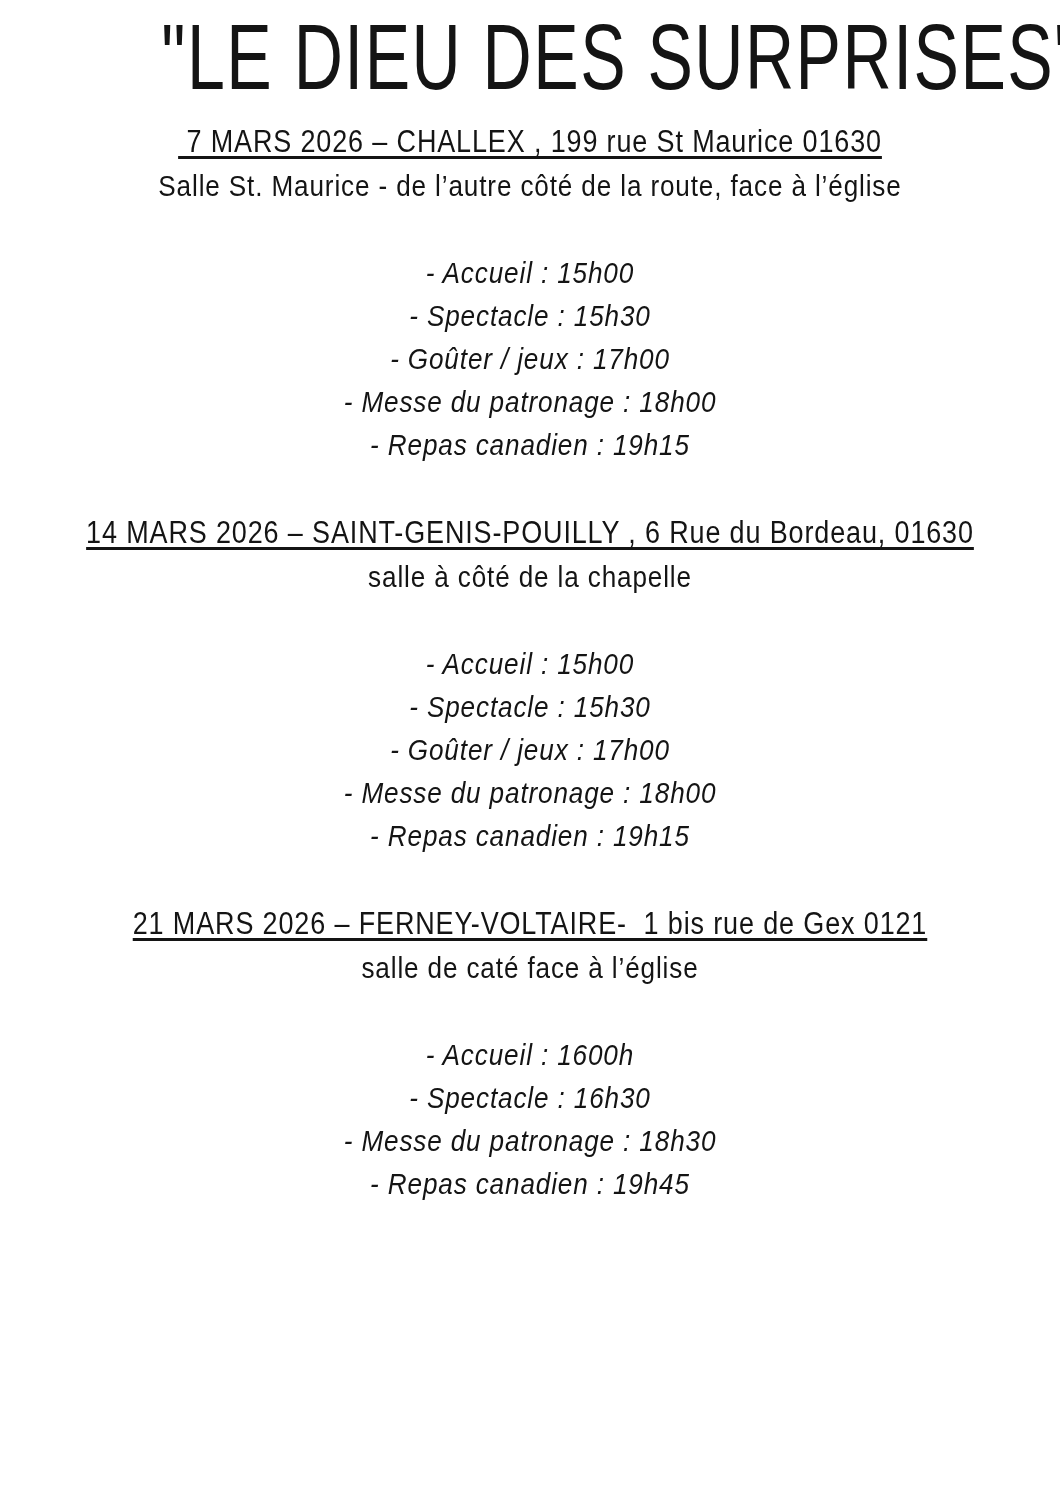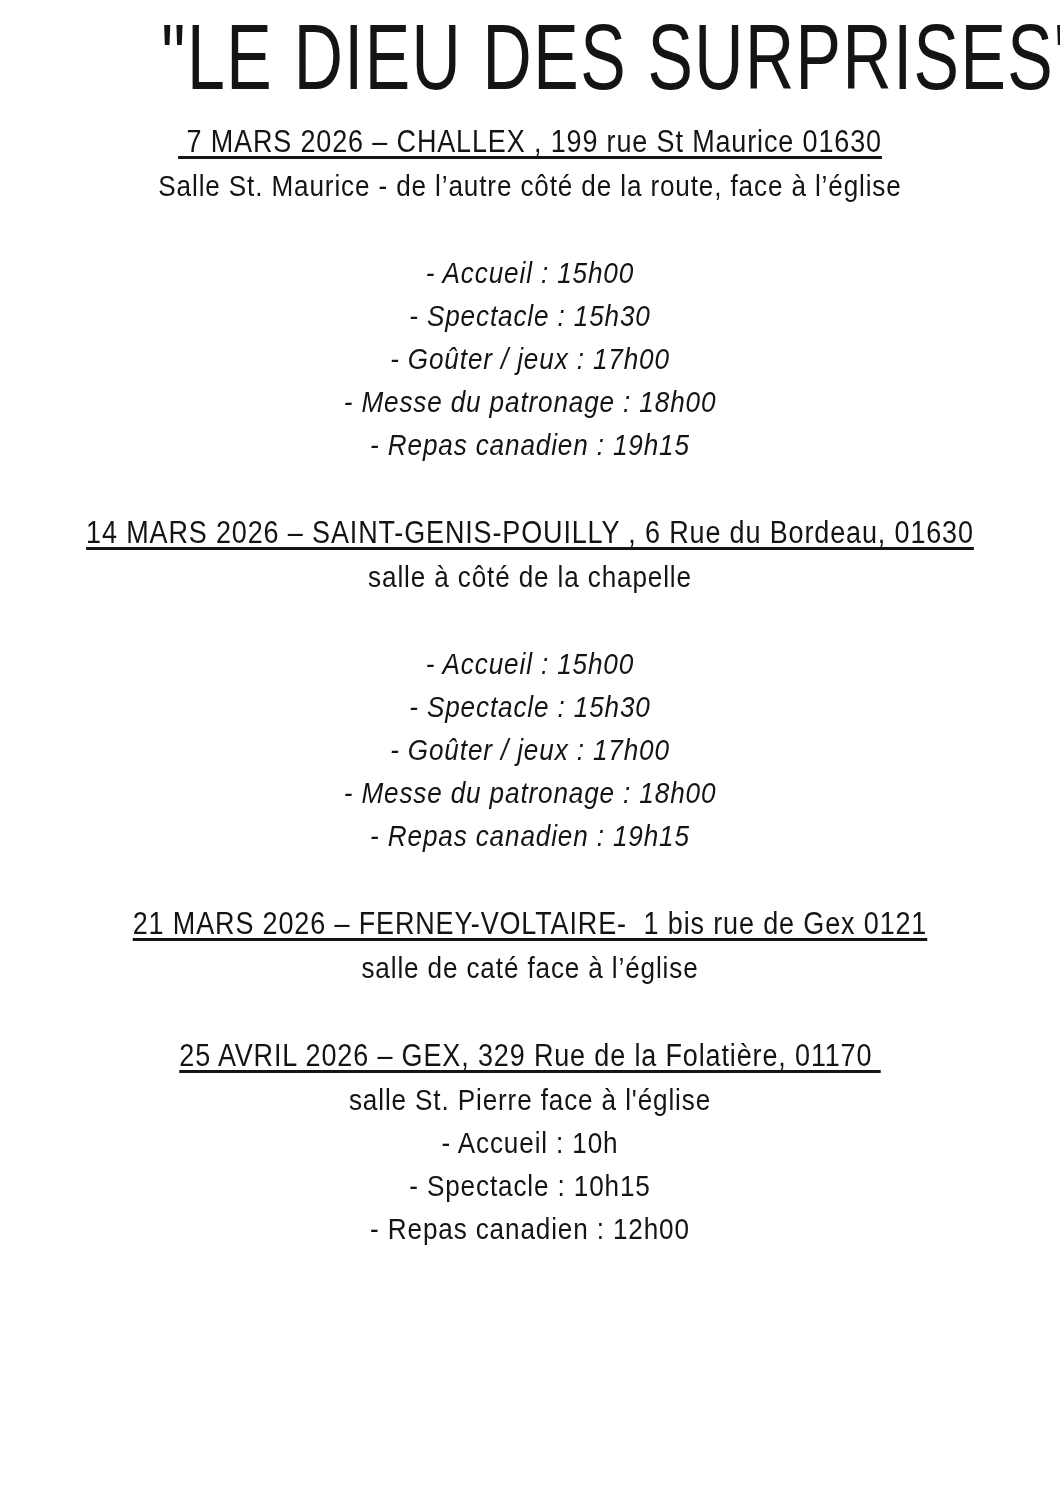--- a/index.html
+++ b/index.html
@@ -90,25 +90,22 @@
       <div class="line item">- Spectacle : 15h30</div>
       <div class="line item">- Goûter / jeux : 17h00</div>
       <div class="line item">- Messe du patronage : 18h00</div>
       <div class="line item">- Repas canadien : 19h15</div>
     </div>
   </section>
 
   <section class="event">
     <div class="line heading">21 MARS 2026 – FERNEY-VOLTAIRE-  1 bis rue de Gex 0121</div>
     <div class="line subtitle">salle de caté face à l’église</div>
+    <div class="items gap">
+      <div class="line item">- Accueil : 1600h</div>
+      <div class="line item">- Spectacle : 16h30</div>
+      <div class="line item">- Messe du patronage : 18h30</div>
+      <div class="line item">- Repas canadien : 19h45</div>
+    </div>
   </section>
 
-  <section class="event">
-    <div class="line heading">25 AVRIL 2026 – GEX, 329 Rue de la Folatière, 01170 </div>
-    <div class="line subtitle">salle St. Pierre face à l'église</div>
-    <div class="items">
-      <div class="line item">- Accueil : 10h</div>
-      <div class="line item">- Spectacle : 10h15</div>
-      <div class="line item">- Repas canadien : 12h00</div>
-    </div>
-  </section>
 
 </div>
 
 </body></html>

